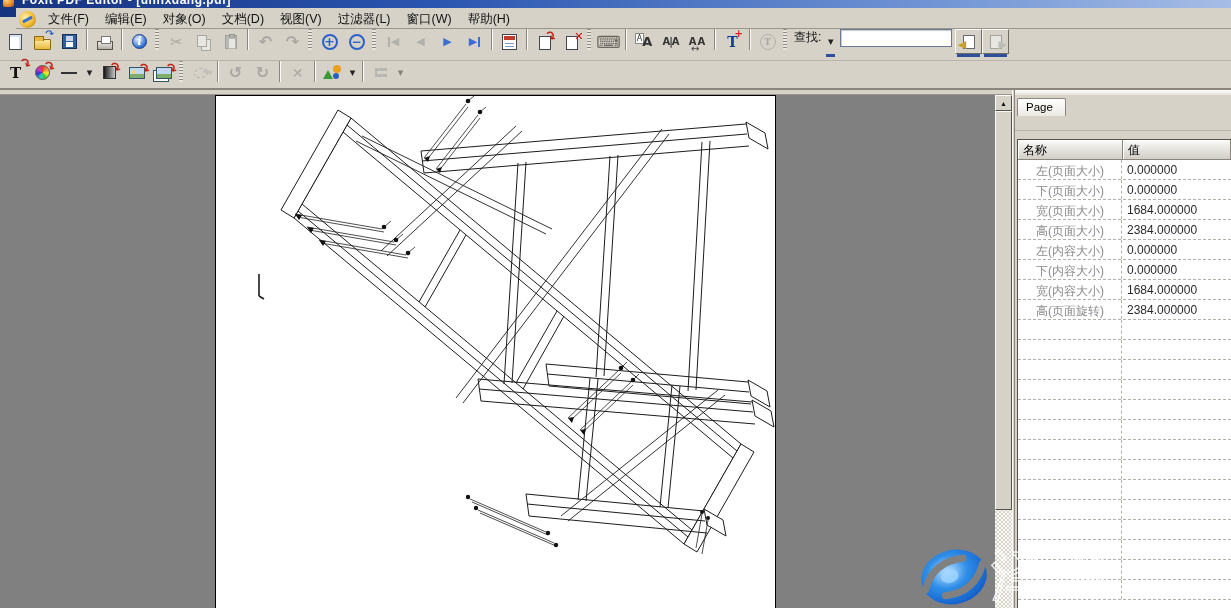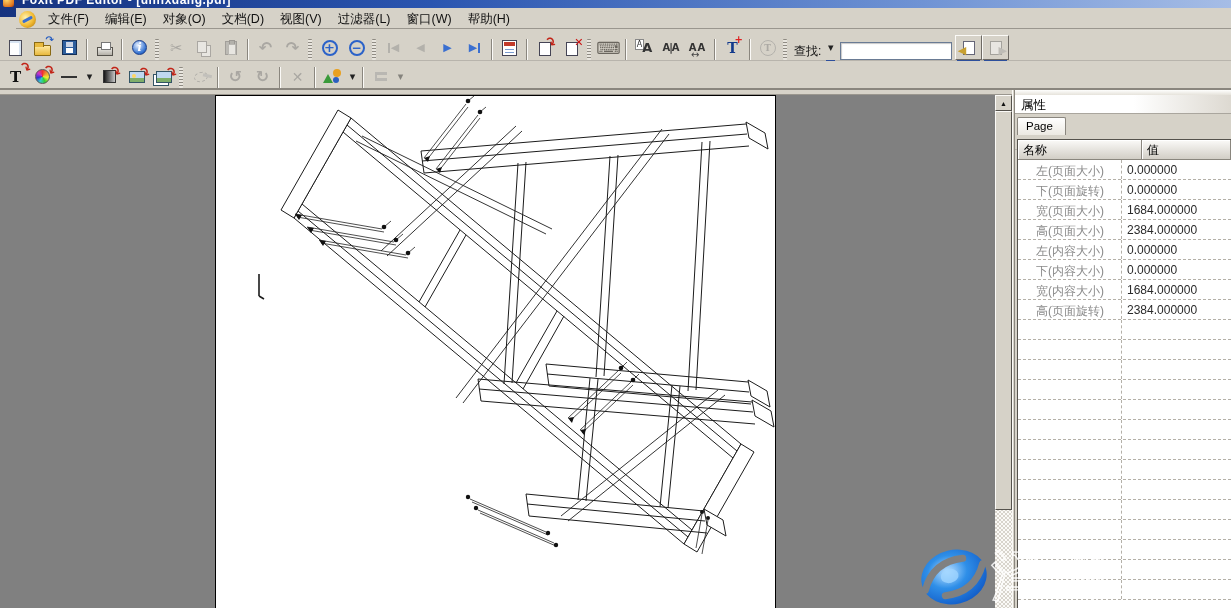--- a/index.html
+++ b/index.html
@@ -16,21 +16,21 @@
 
   
   .menubar{position:absolute;left:16px;top:8px;width:100%;height:21px;background:#d6d2c8;
     border-bottom:1px solid #9a968e;display:flex;align-items:flex-end;padding-left:2px}
   .appicon{width:17px;height:17px;margin:0 4px 0 1px;border-radius:50%;position:relative;
     background:radial-gradient(circle at 38% 38%,#fff2b0,#f0b830 55%,#a87010)}
   .appicon::after{content:"";position:absolute;left:3px;top:7px;width:11px;height:3px;background:#3a6fd0;border-radius:2px;transform:rotate(-28deg)}
   .menu-item{padding:2px 8px;font-size:12.5px;color:#111;cursor:default;white-space:nowrap}
 
   
-  .toolbar{position:absolute;left:0;width:100%;display:flex;align-items:flex-end;background:#d6d2c8;padding-left:2px}
+  .toolbar{position:absolute;left:0;width:100%;display:flex;align-items:flex-start;background:#d6d2c8;padding-left:2px}
   .tb1{top:29px;height:32px;border-bottom:1px solid #b8b4ac}
   .tb2{top:61px;height:29px;border-bottom:2px solid #8a867e}
   .tbtn{display:inline-flex;align-items:center;justify-content:center;width:27px;height:25px;background:transparent;border:1px solid transparent;position:relative}
   .tb2 .tbtn{height:23px}
   .tbtn.small{width:13px}
   .tbtn.disabled .ico{filter:grayscale(1) opacity(.45)}
   .tsep{width:2px;height:21px;margin:0 3px;border-left:1px solid #8a867e;border-right:1px solid #fbfaf7}
   .tgrip{width:4px;height:21px;margin:0 4px 0 2px;background:repeating-linear-gradient(to bottom,#8f8b83 0 1px,#e9e6df 1px 3px);border-radius:1px}
   .tlabel{font-size:12px;color:#111;padding:0 3px;white-space:nowrap}
   .tinput{width:112px;height:18px;border:1px solid #6a7b94;background:#fff;margin:0 3px;font-size:12px;padding:0 3px;box-shadow:inset 1px 1px 1px #c8c8c8}
@@ -127,21 +127,21 @@
   .p-top{height:5px;background:linear-gradient(#fefefd,#e6e3db)}
   .p-title{height:19px;background:linear-gradient(90deg,#ffffff 55%,#ddd9d1);border-bottom:1px solid #aaa69e;
     font-size:12.5px;color:#000;padding:2px 6px}
   .p-tabs{height:36px;padding:2px 0 0 2px;border-bottom:1px solid #b8b4ac}
   .p-tab{display:inline-block;padding:2px 12px 3px 8px;font-size:11.5px;background:linear-gradient(#ffffff,#ece9e2);
     border:1px solid #8a867e;border-bottom:none;border-radius:2px 2px 0 0}
   .p-table{position:absolute;left:2px;right:0;top:49px;bottom:0;background:#fff;border-left:1px solid #55524c;border-top:1px solid #55524c;overflow:hidden;font-size:12px}
   .p-head{display:flex;height:20px}
   .p-hcell{background:linear-gradient(#fbfaf8,#d2cec6);border-right:1px solid #8a867e;border-bottom:1px solid #8a867e;
     box-shadow:inset 1px 1px 0 #fff;padding:2px 5px;font-size:12px;color:#000}
-  .p-hcell.c1{width:124px}
+  .p-hcell.c1{width:105px}
   .p-hcell.c2{flex:1}
   .prow{display:flex;height:20px;border-bottom:1px dashed #b4b0a8}
   .pname{width:104px;padding:3px 18px;border-right:1px dashed #b4b0a8;color:#8a8a8a;white-space:nowrap;overflow:hidden}
   .pname.dark{color:#111}
   .pval{flex:1;padding:3px 5px;color:#2a2a2a;white-space:nowrap;overflow:hidden}
 
   
   .wm{position:absolute;left:903px;top:445px;width:250px;height:82px;z-index:40;pointer-events:none}
   .wm-swirl{position:absolute;left:14px;top:6px}
   .wm-text{position:absolute;left:86px;top:0}
@@ -386,36 +386,35 @@
         <div class="sb-up"></div>
         <div class="sb-thumb"></div>
         <div class="sb-track" style="flex:1"></div>
       </div>
     </div>
 
     <div class="splitter"></div>
 
     <div class="panel">
       <div class="p-top"></div>
-      <div class="p-title">属性</div>
       <div class="p-tabs">
         <span class="p-tab">Page</span>
       </div>
       <div class="p-table">
         <div class="p-head">
           <div class="p-hcell c1">名称</div>
           <div class="p-hcell c2">值</div>
         </div>
         <div id="prop-rows">
             <div class="prow">
               <div class="pname">左(页面大小)</div>
               <div class="pval">0.000000</div>
             </div>
             <div class="prow">
-              <div class="pname">下(页面旋转)</div>
+              <div class="pname">下(页面大小)</div>
               <div class="pval">0.000000</div>
             </div>
             <div class="prow">
               <div class="pname">宽(页面大小)</div>
               <div class="pval">1684.000000</div>
             </div>
             <div class="prow">
               <div class="pname">高(页面大小)</div>
               <div class="pval">2384.000000</div>
             </div>

